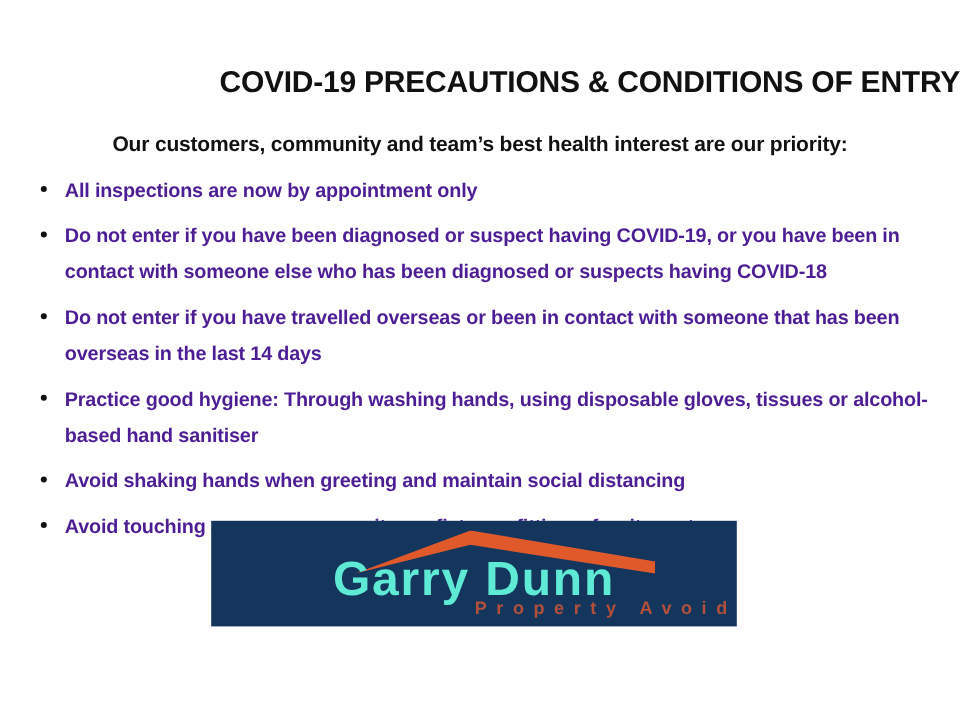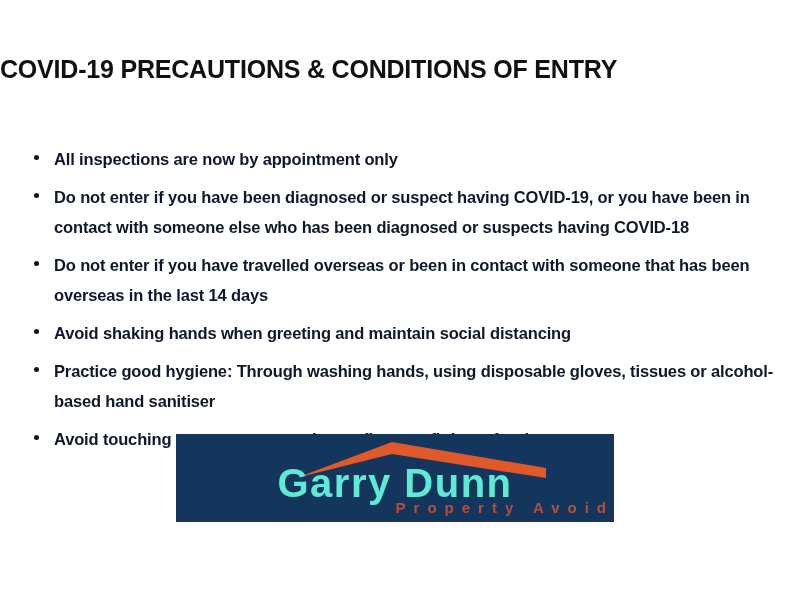--- a/index.html
+++ b/index.html
@@ -22,21 +22,21 @@
     height: 600px;
     box-sizing: border-box;
   }
 
   
   .title {
     position: absolute;
     left: 0;
     top: 55px;
     width: 800px;
-    text-align: left;
+    text-align: right;
     font-size: 25px;
     font-weight: bold;
     letter-spacing: -0.2px;
     color: #111111;
     white-space: nowrap;
   }
 
   .subtitle {
     position: absolute;
     left: 0;
@@ -62,21 +62,21 @@
   }
 
   .bullet-item {
     position: relative;
     padding-left: 26px;
     margin-bottom: 8px;
     font-size: 16.5px;
     font-weight: bold;
     line-height: 30px;
     letter-spacing: -0.15px;
-    color: #0f172a;
+    color: #4c1d95;
   }
 
   .bullet-item:last-child {
     margin-bottom: 0;
   }
 
   .bullet-dot {
     position: absolute;
     left: 6px;
     top: 11px;
@@ -137,41 +137,42 @@
     line-height: 16px;
   }
 </style>
 </head>
 <body>
 
 <div class="notice">
 
   <div class="title">COVID-19 PRECAUTIONS &amp; CONDITIONS OF ENTRY</div>
 
+  <div class="subtitle">Our customers, community and team’s best health interest are our priority:</div>
 
   <ul class="bullet-list">
     <li class="bullet-item">
       <span class="bullet-dot"></span>
       <span class="bullet-text">All inspections are now by appointment only</span>
     </li>
     <li class="bullet-item">
       <span class="bullet-dot"></span>
       <span class="bullet-text">Do not enter if you have been diagnosed or suspect having COVID-19, or you have been in contact with someone else who has been diagnosed or suspects having COVID-18</span>
     </li>
     <li class="bullet-item">
       <span class="bullet-dot"></span>
       <span class="bullet-text">Do not enter if you have travelled overseas or been in contact with someone that has been overseas in the last 14 days</span>
     </li>
     <li class="bullet-item">
       <span class="bullet-dot"></span>
-      <span class="bullet-text">Avoid shaking hands when greeting and maintain social distancing</span>
+      <span class="bullet-text">Practice good hygiene: Through washing hands, using disposable gloves, tissues or alcohol-based hand sanitiser</span>
     </li>
     <li class="bullet-item">
       <span class="bullet-dot"></span>
-      <span class="bullet-text">Practice good hygiene: Through washing hands, using disposable gloves, tissues or alcohol-based hand sanitiser</span>
+      <span class="bullet-text">Avoid shaking hands when greeting and maintain social distancing</span>
     </li>
     <li class="bullet-item">
       <span class="bullet-dot"></span>
       <span class="bullet-text">Avoid touching any unnecessary items, fixtures, fittings, furniture etc</span>
     </li>
   </ul>
 
   <div class="logo">
     <svg class="logo-roof" viewBox="0 0 250 40" preserveAspectRatio="none">
       <polygon points="0,36 96,0 250,26 250,36 96,12" fill="#e0592b"></polygon>

